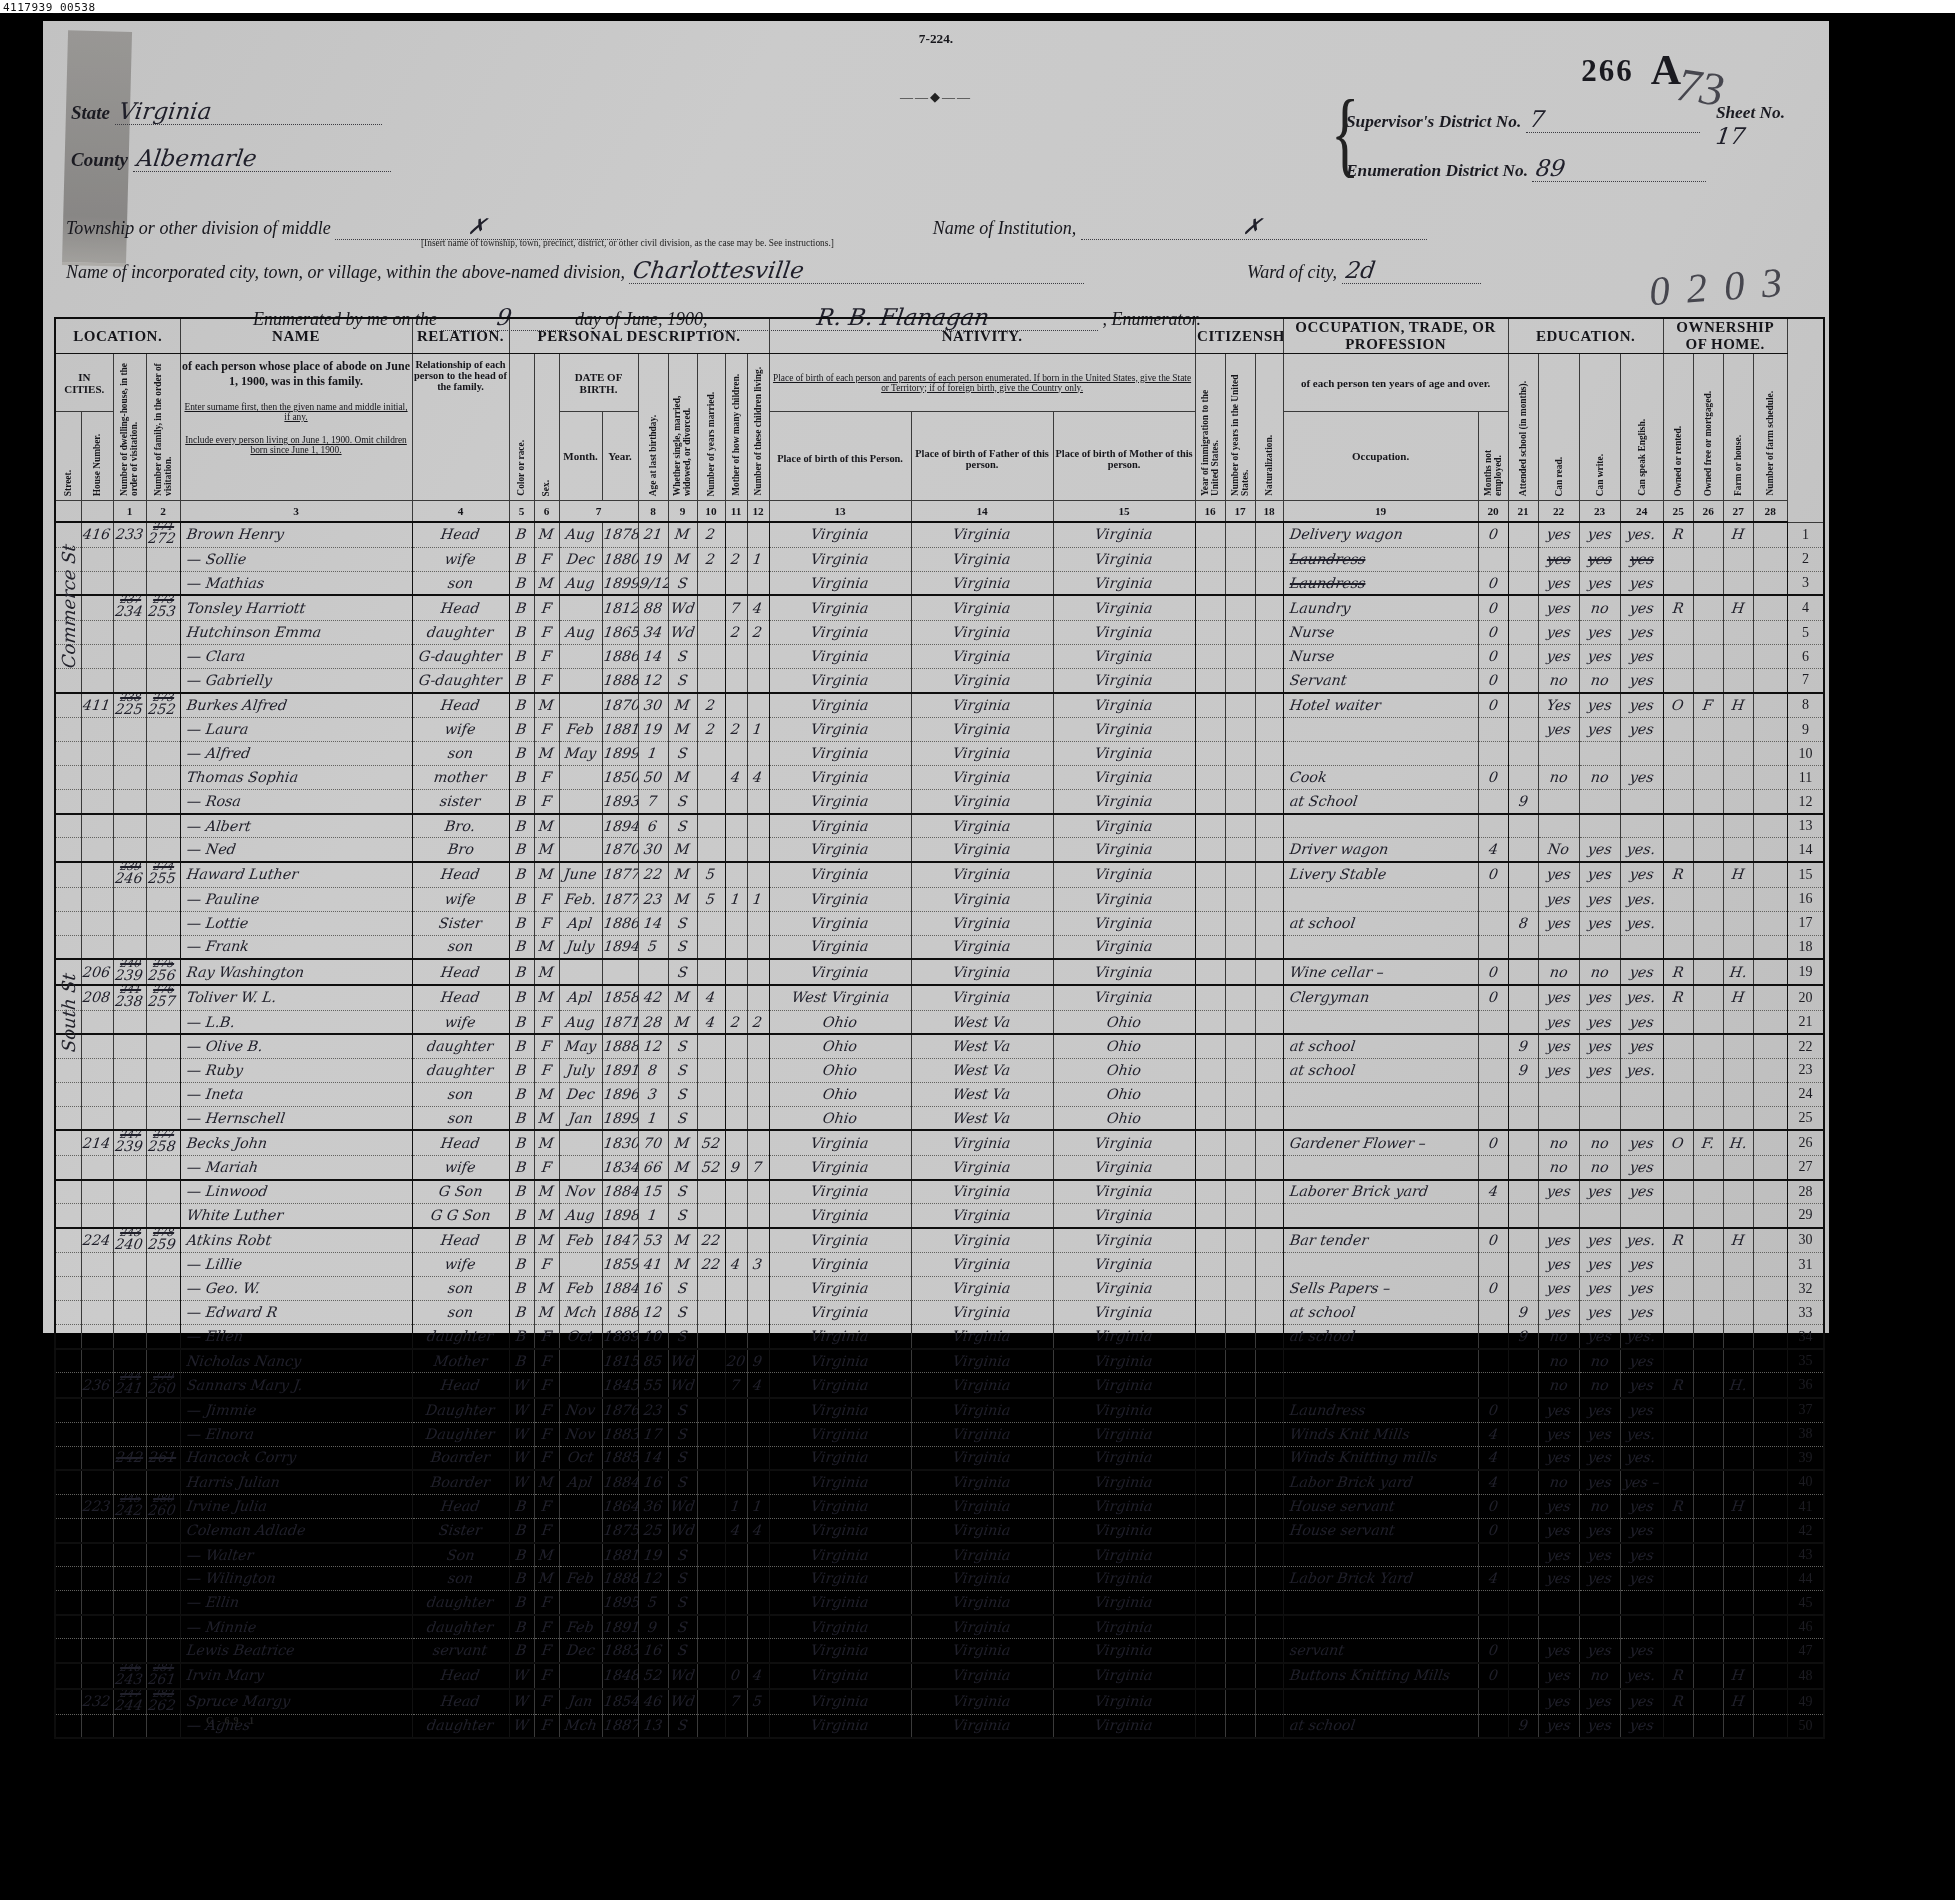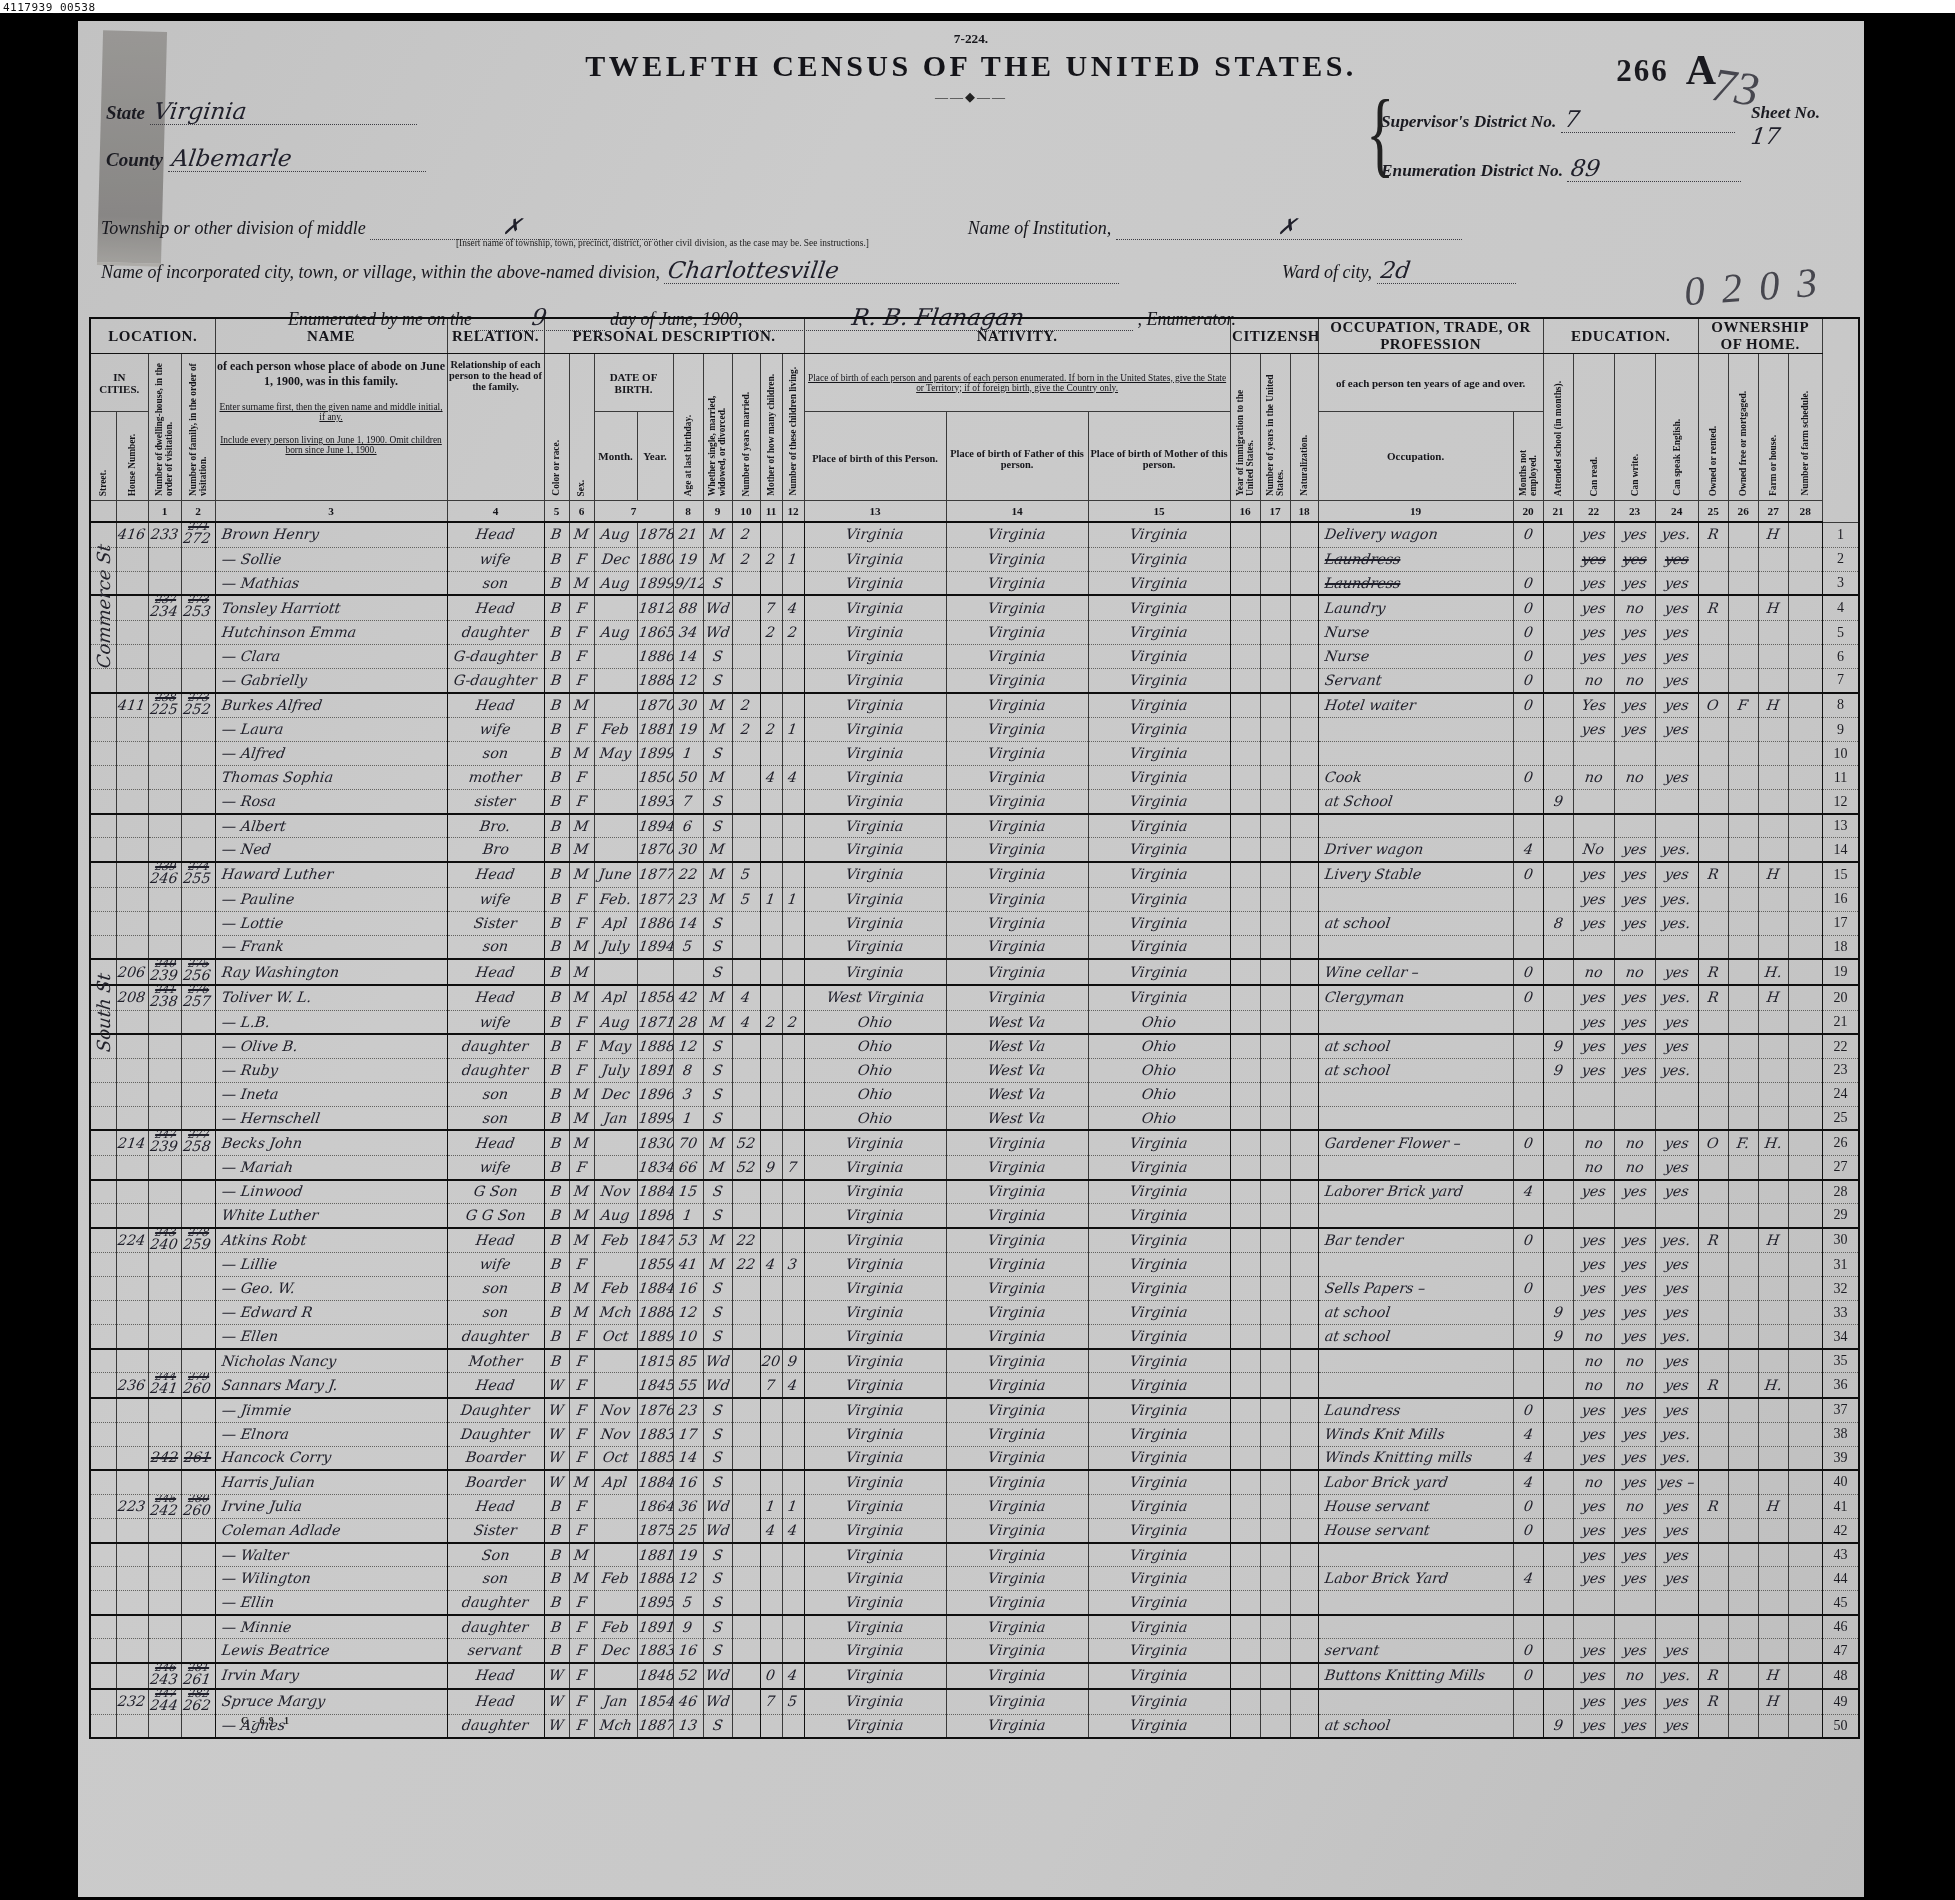--- a/index.html
+++ b/index.html
@@ -1,19 +1,19 @@
 <!DOCTYPE html>
 <html style="font-size:8px"><head>
 <meta charset="utf-8">
 <style>
   html,body{margin:0;padding:0;background:#000;}
   body{width:1955px;height:1900px;position:relative;font-family:"Liberation Serif","DejaVu Serif",serif;overflow:hidden;}
   .topstrip{position:absolute;left:0;top:0;width:100%;height:13px;background:#fff;z-index:5;}
   .scanid{position:absolute;left:3px;top:0.5px;font:11px "DejaVu Sans Mono",monospace;color:#111;letter-spacing:0.5px;}
-  .doc{position:absolute;left:43px;top:21px;width:1786px;height:1876px;background:linear-gradient(118deg,#c2c2c2 0%,#cbcbcb 30%,#c8c8c8 70%,#bdbdbd 100%);box-shadow:0 0 30px rgba(0,0,0,.9);margin-left:35px;}
+  .doc{position:absolute;left:43px;top:21px;width:1786px;height:1312px;background:linear-gradient(118deg,#c2c2c2 0%,#cbcbcb 30%,#c8c8c8 70%,#bdbdbd 100%);box-shadow:0 0 30px rgba(0,0,0,.9);}
   .tape{position:absolute;left:22px;top:10px;width:64px;height:232px;background:linear-gradient(#8f8d8a,#7a7876 80%,#9a9894);opacity:.8;transform:rotate(1.5deg);border-bottom:3px solid #a9a7a2;}
   .formno{position:absolute;top:10px;left:0;width:100%;text-align:center;font-size:13.3px;font-weight:bold;color:#17171c;}
   .title{position:absolute;top:28px;left:0;width:100%;text-align:center;font-size:30px;font-weight:bold;letter-spacing:3.5px;color:#141419;}
   .orn{position:absolute;top:68px;left:0;width:100%;text-align:center;font-size:13px;color:#222;letter-spacing:2px;}
   .schedule{position:absolute;top:84px;left:0;width:72%;text-align:center;font-size:38px;font-weight:bold;letter-spacing:1px;color:#121217;}
   .stampblk{position:absolute;top:22px;right:148px;color:#1a1a20;}
   .stamp266{font-size:31px;font-weight:bold;letter-spacing:2px;}
   .stampA{font-size:42px;font-weight:bold;position:relative;top:3px;margin-left:17px;}
   .pencil{color:#46464e;font-style:italic;}
   .p73{position:absolute;top:39px;right:105px;font-size:47px;transform:rotate(8deg);}
@@ -63,21 +63,20 @@
 <body>
 
 <div class="topstrip">
   <span class="scanid">4117939_00538</span>
 </div>
 
 <div class="doc">
   <div class="tape"></div>
 
   <div class="formno">7-224.</div>
-  <div class="title">TWELFTH CENSUS OF THE UNITED STATES.</div>
   <div class="orn">——◆——</div>
 
   <div class="stampblk">
     <span class="stamp266">266</span><span class="stampA">A</span>
   </div>
   <div class="pencil p73">73</div>
 
   <div class="districts">
     <span class="brace">{</span>
     <div class="dline">

